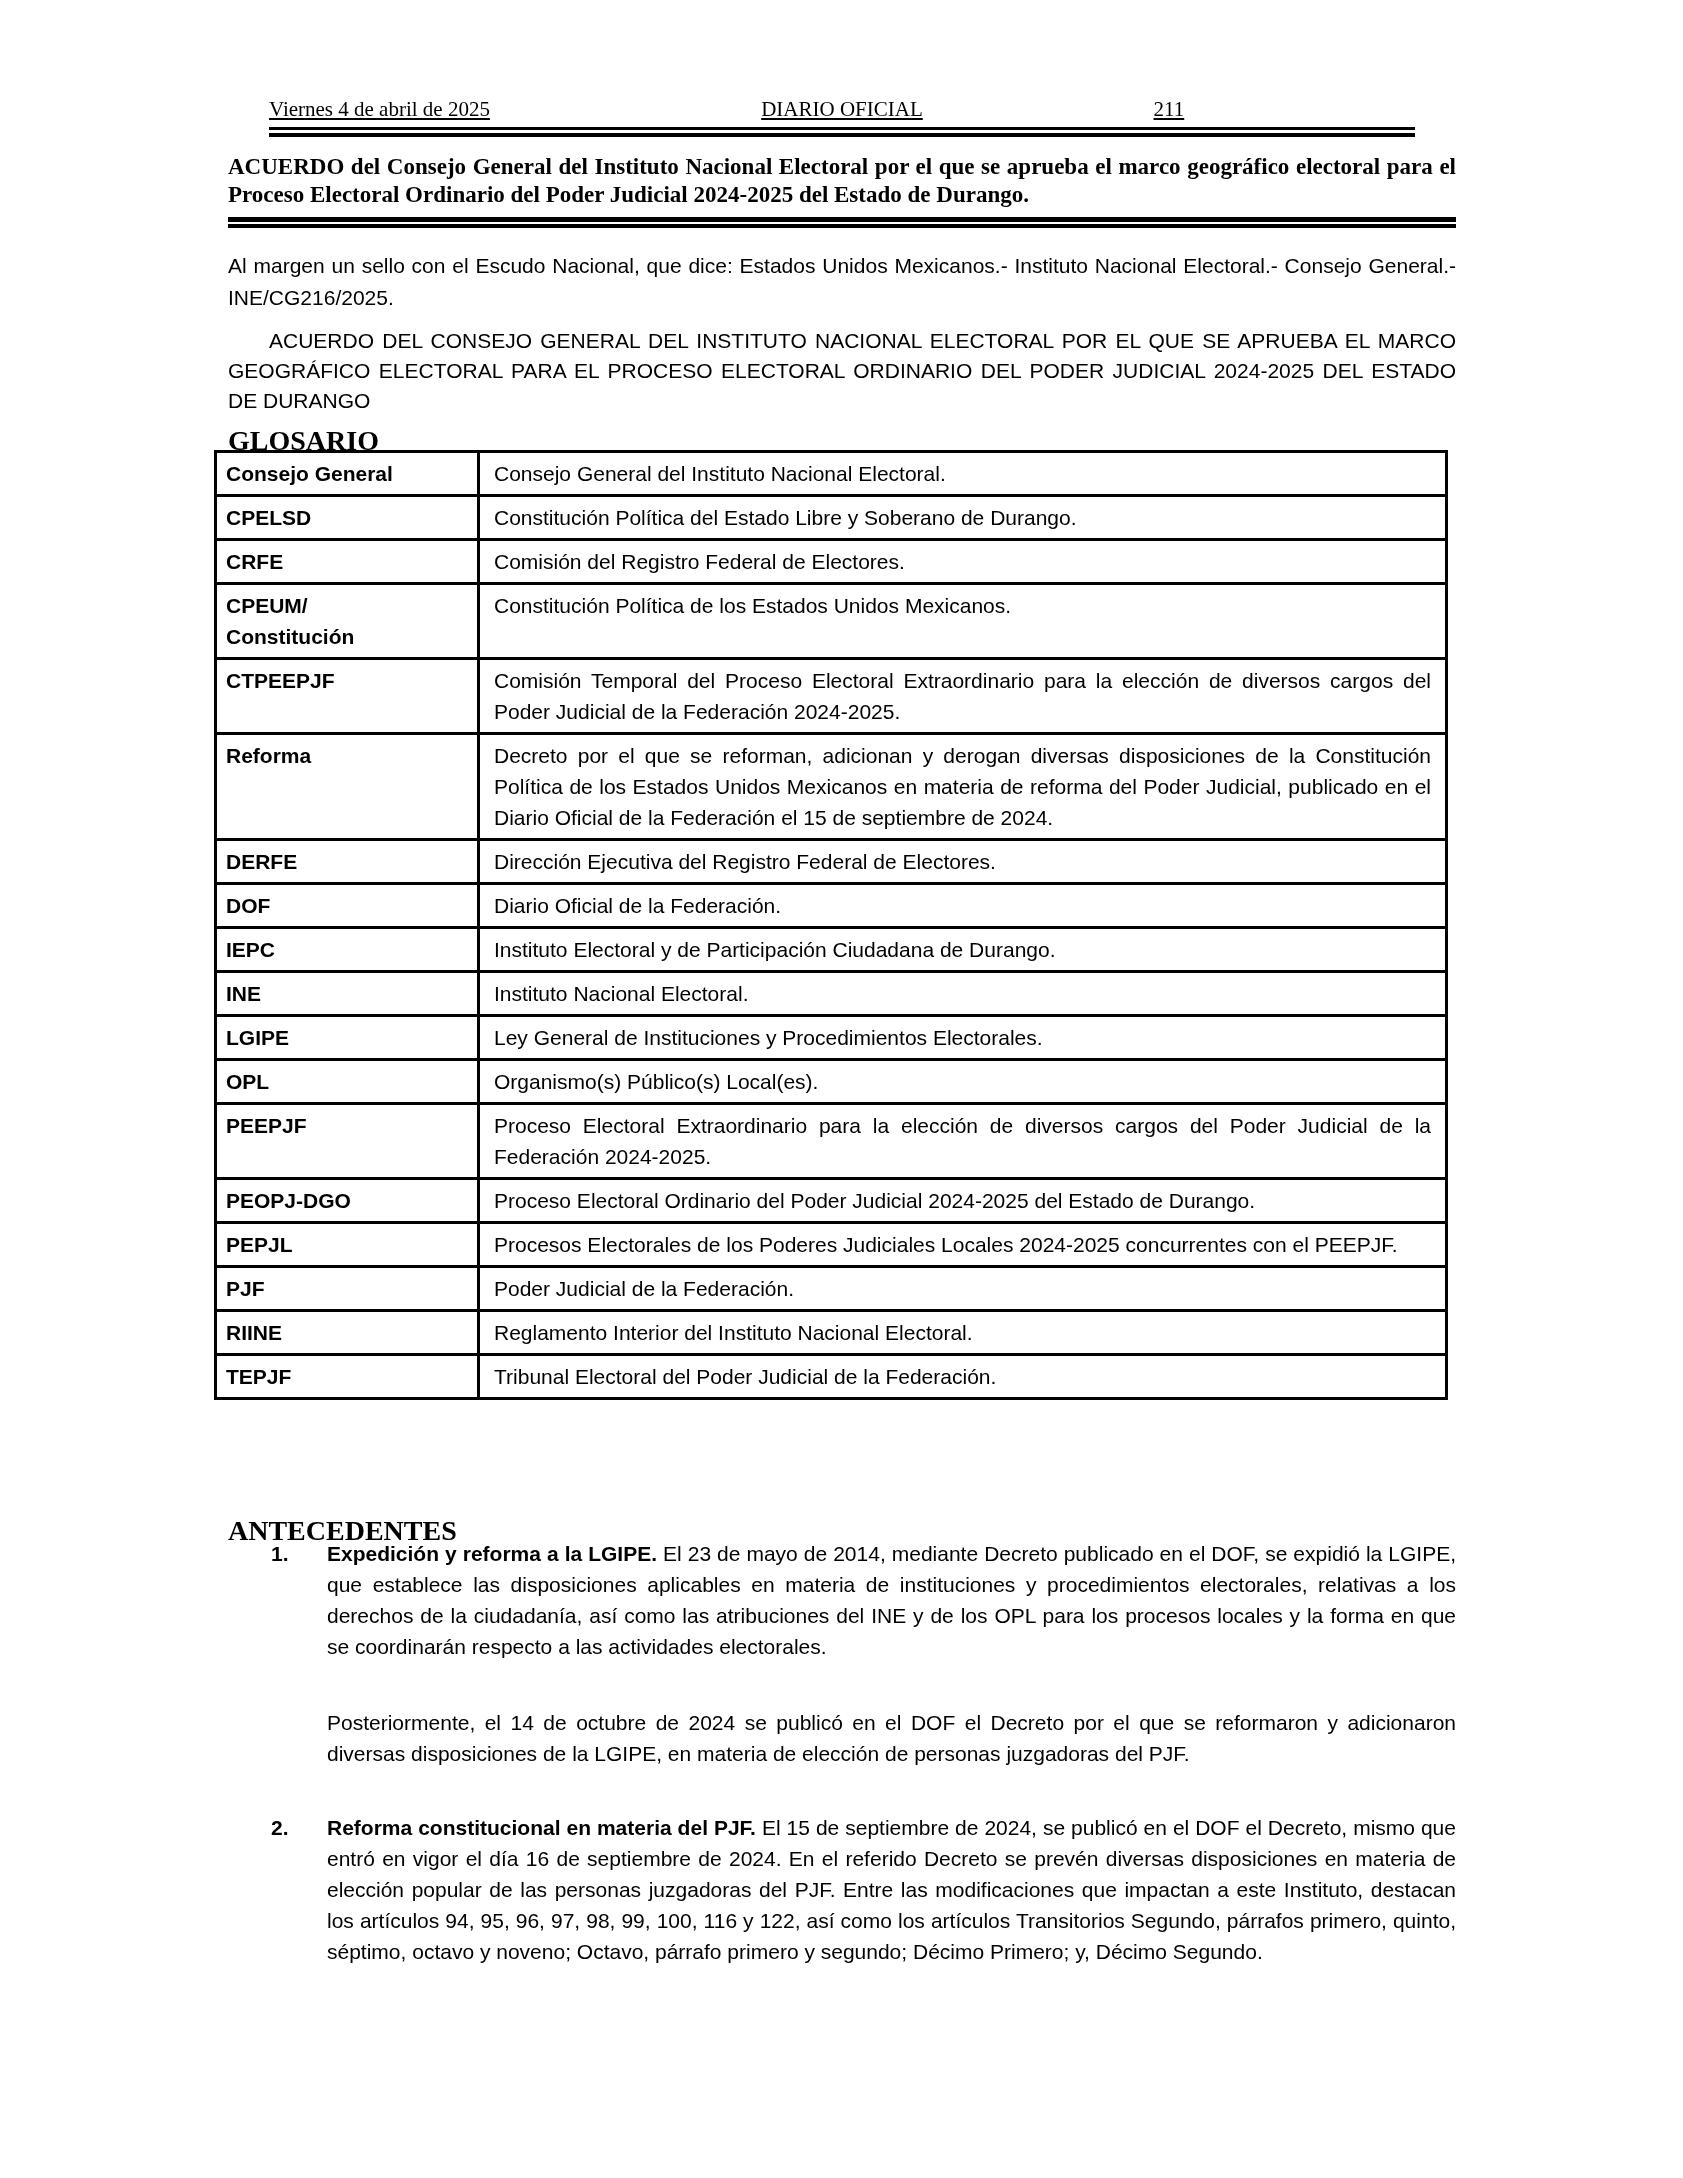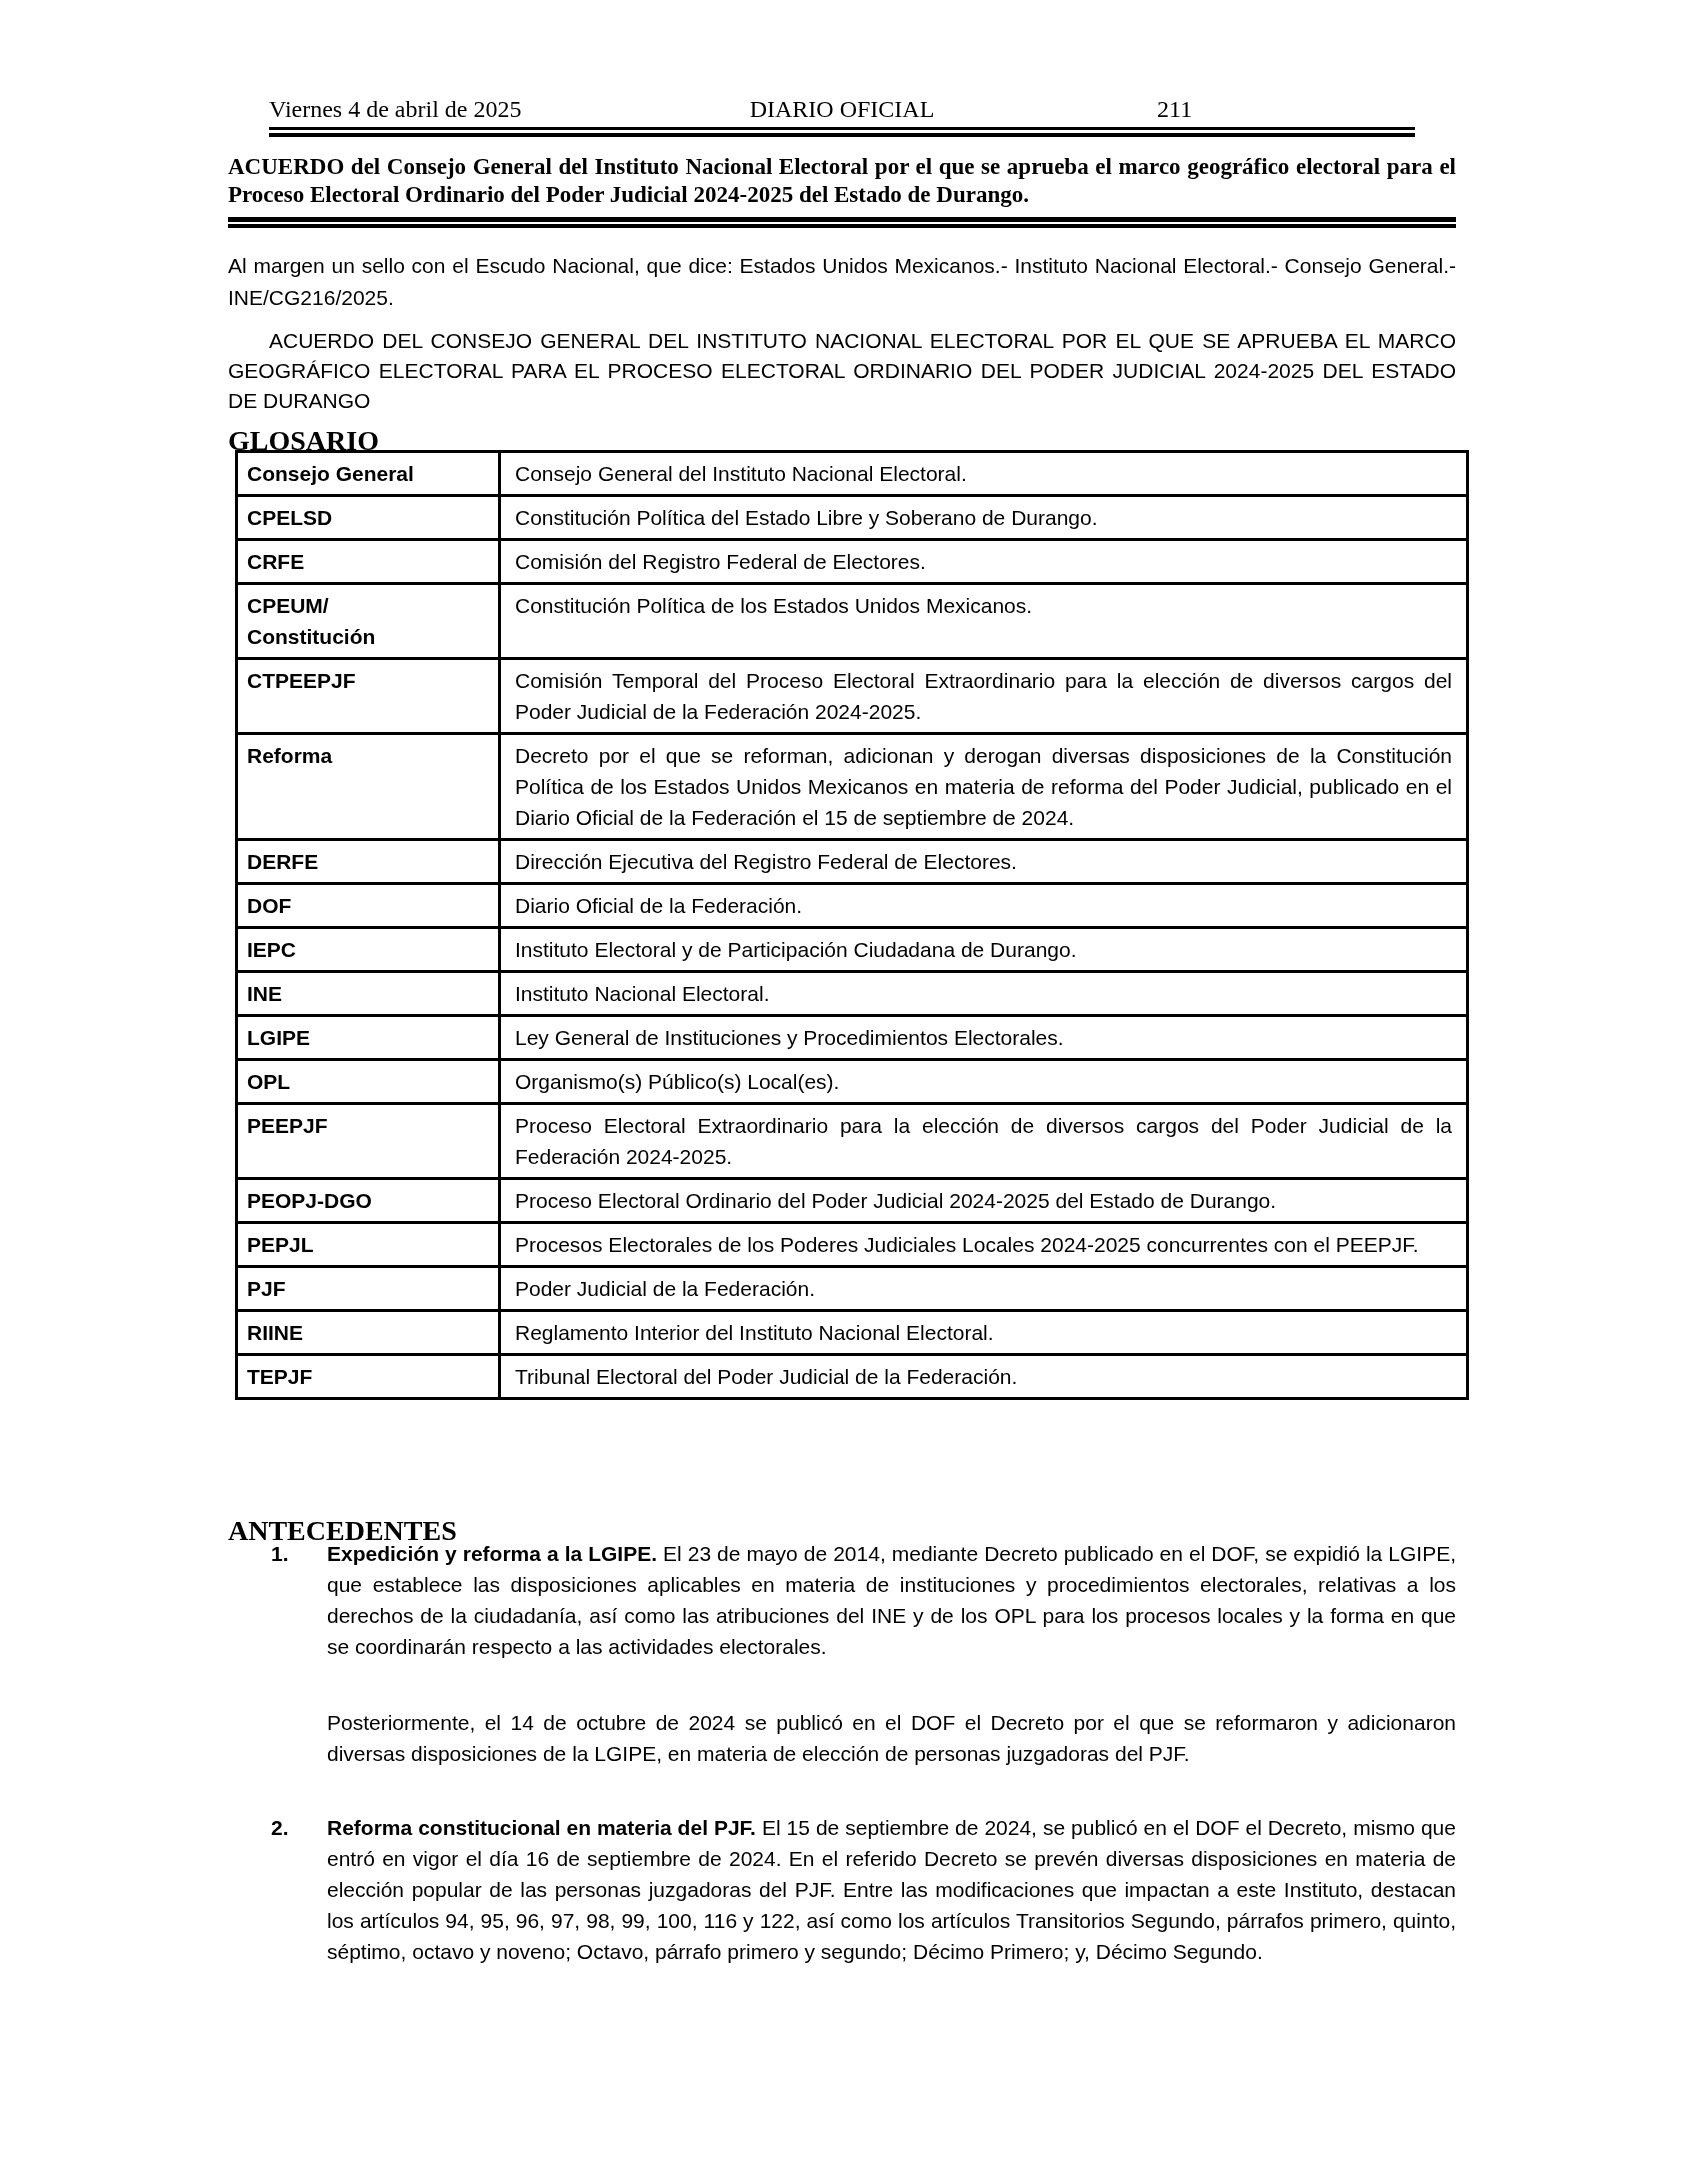--- a/index.html
+++ b/index.html
@@ -10,21 +10,21 @@
     font-family:"Liberation Sans", sans-serif;
     overflow:hidden;
   }
   .abs{position:absolute;}
 
   
   .running-header{
     top:96px;left:269px;width:1146px;
     display:grid;grid-template-columns:1fr auto 1fr;align-items:baseline;
     font-family:"Liberation Serif", serif;
-    font-size:24px;line-height:26px;
+    font-size:21px;line-height:26px;text-decoration:underline;
   }
   .running-header .hdr-date{text-align:left;}
   .running-header .hdr-pub{text-align:center;}
   .running-header .hdr-page{text-align:center;}
   .header-rule{
     top:127px;left:269px;width:1146px;height:10px;
     box-sizing:border-box;
     border-top:3px solid #000;border-bottom:4px solid #000;
   }
 
@@ -49,21 +49,21 @@
   .section-heading{
     left:228px;width:1228px;text-align:left;
     font-family:"Liberation Serif", serif;
     font-weight:bold;font-size:28px;line-height:30px;
   }
   .glossary-heading{top:398px;}
   .antecedentes-heading{top:1488px;}
 
   
   table.glossary{
-    top:450px;left:235px;width:1234px;
+    top:450px;left:214px;width:1234px;
     position:absolute;
     border-collapse:collapse;table-layout:fixed;
   }
   table.glossary td{
     border:3px solid #000;
     vertical-align:top;
     font-size:21px;line-height:31px;
     padding:5px 14px 5px 9px;
   }
   table.glossary td.term{

